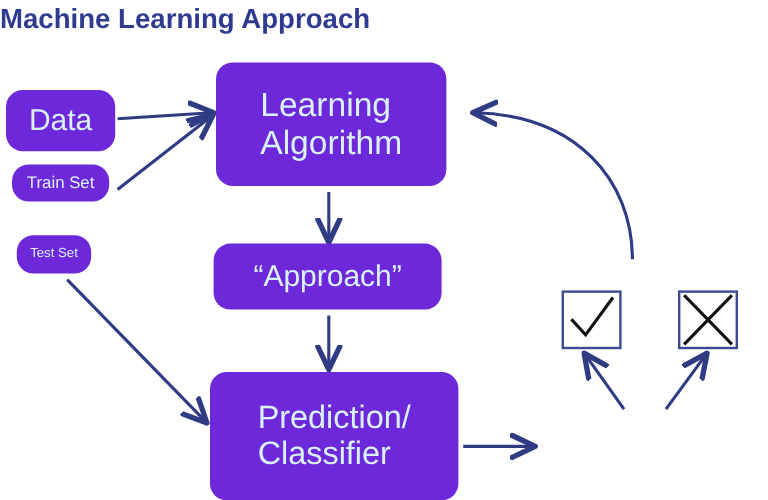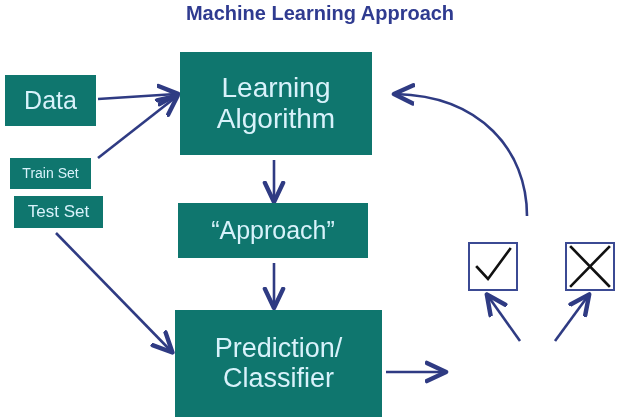--- a/index.html
+++ b/index.html
@@ -15,44 +15,44 @@
     overflow: hidden;
     font-family: "Liberation Sans", sans-serif;
   }
 
   
   .title {
     position: absolute;
     left: 0;
     top: 2px;
     width: 640px;
-    text-align: center;
-    font-size: 20px;
+    font-size: 23px;
     font-weight: bold;
     color: #2f3b90;
     letter-spacing: 0px;
     white-space: nowrap;
   }
 
   
   .box {
     position: absolute;
-    background: #0f766e;
+    background: #6d28d9;
     color: #d8f2fb;
     display: flex;
     align-items: center;
     justify-content: center;
-    text-align: center;
+    text-align: left;
     line-height: 1.08;
     box-sizing: border-box;
     white-space: pre-line;
+    border-radius: 14px;
   }
   .box-data      { left: 5px;   top: 75px;  width: 91px;  height: 51px; font-size: 25px; }
-  .box-train     { left: 10px;  top: 158px; width: 81px;  height: 31px; font-size: 14px; }
-  .box-test      { left: 14px;  top: 196px; width: 89px;  height: 32px; font-size: 17px; }
+  .box-train     { left: 10px;  top: 137px; width: 81px;  height: 31px; font-size: 14px; }
+  .box-test      { left: 14px;  top: 196px; width: 62px;  height: 32px; font-size: 11px; }
   .box-learning  { left: 180px; top: 52px;  width: 192px; height: 103px; font-size: 28px; }
   .box-features  { left: 178px; top: 203px; width: 190px; height: 55px; font-size: 25px; }
   .box-predclass { left: 175px; top: 310px; width: 207px; height: 107px; font-size: 27px; }
   .box-prediction{ left: 448px; top: 345px; width: 172px; height: 58px; font-size: 25px; }
 
   
   .resultbox {
     position: absolute;
     width: 50px;
     height: 49px;

